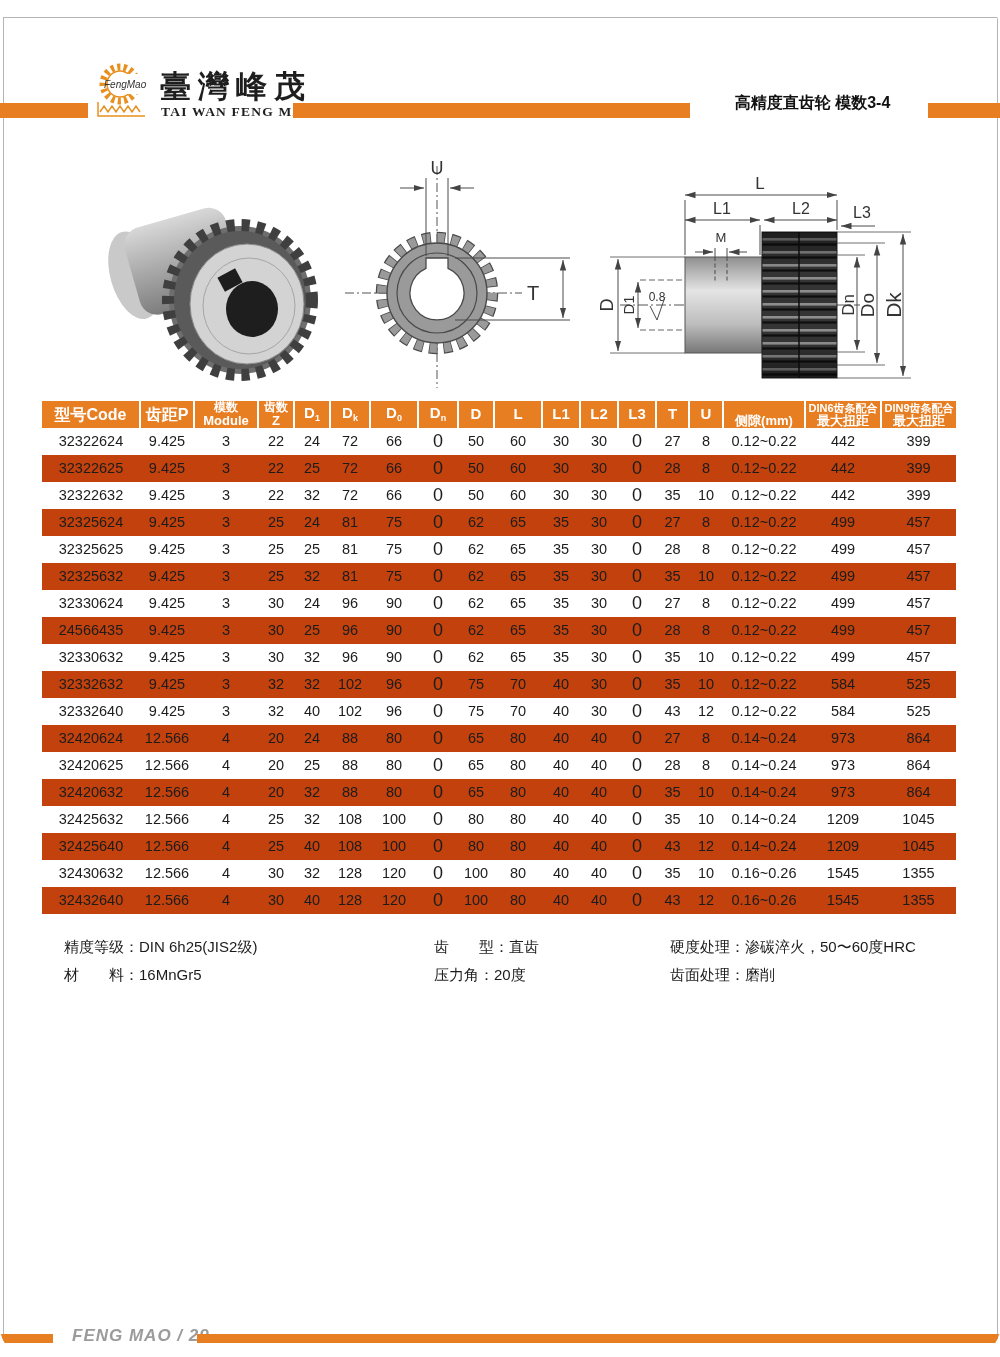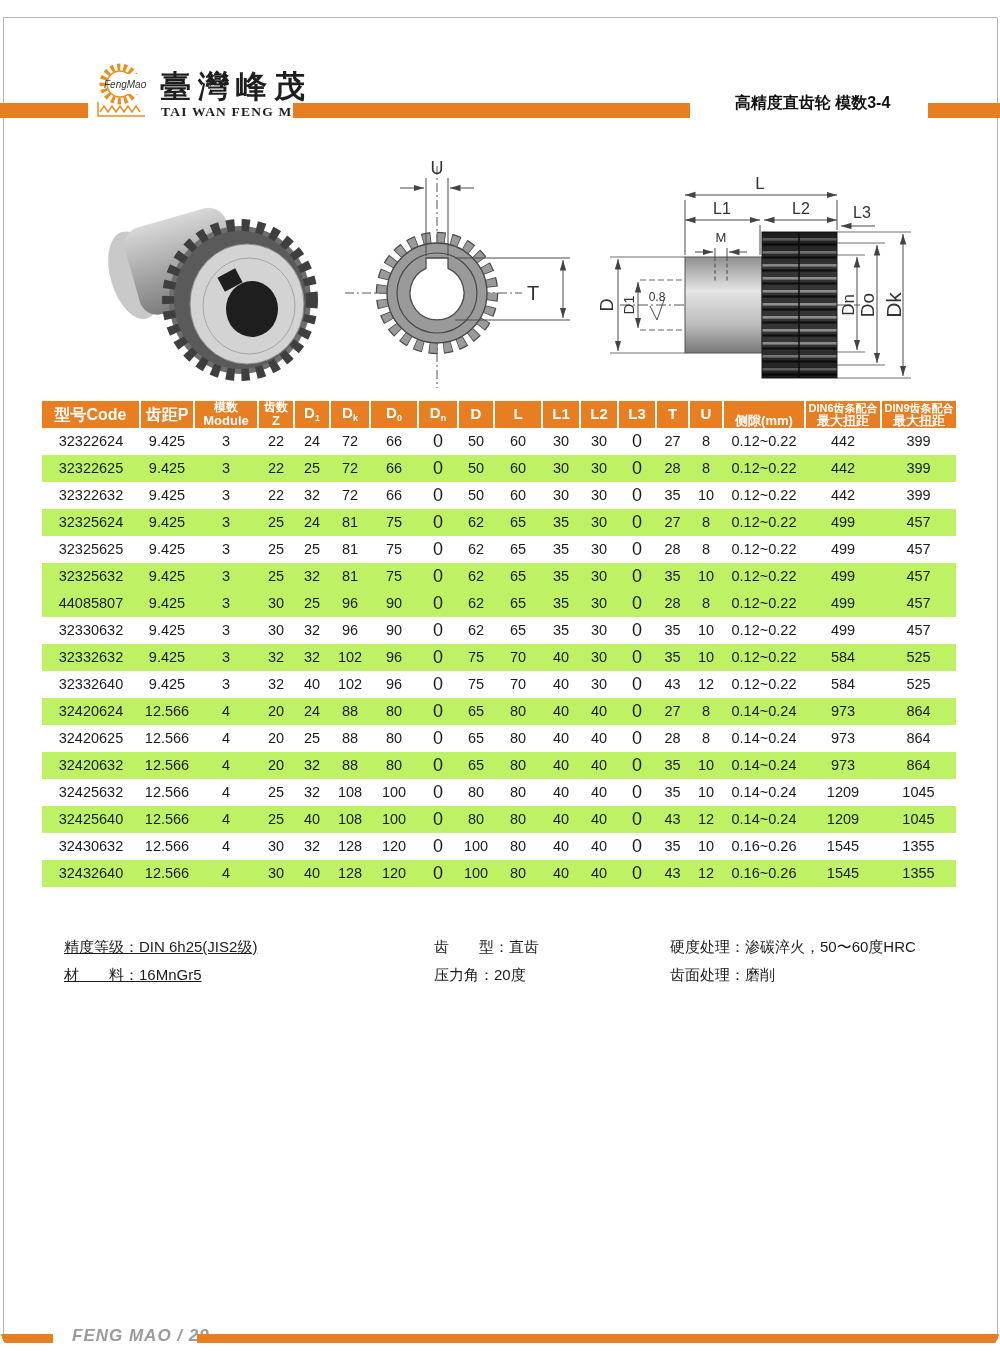--- a/index.html
+++ b/index.html
@@ -28,27 +28,27 @@
   thead th:last-child{border-right:none;}
   thead th .h1{display:block;}
   thead th .h2{display:block;font-size:13px;font-weight:bold;line-height:1.1;}
   thead th .sub{font-size:9px;vertical-align:-3px;}
   thead th:nth-child(1) .h1{font-size:16px;}
   thead th:nth-child(2) .h1{font-size:16px;}
   thead th:nth-child(3) .h1,thead th:nth-child(4) .h1{font-size:12px;}
   thead th:nth-child(16) .h1{font-size:13px;margin-top:13px;}
   thead th:nth-child(17) .h1,thead th:nth-child(18) .h1{font-size:11px;}
   tbody td{text-align:center;font-size:14.5px;color:#1c1c1c;height:27px;padding:0;line-height:27px;}
-  tbody tr.alt{background:#bef264;}
+  tbody tr.alt{background:#c2410c;}
   tbody td.zero{font-size:18px;}
 
   
   .notes{position:absolute;top:933px;left:0;width:1000px;font-size:15px;color:#1c1c1c;}
   .note-col{position:absolute;top:0;}
-  .note-col.c1{left:64px;text-decoration:underline;}
+  .note-col.c1{left:64px;}
   .note-col.c2{left:434px;}
   .note-col.c3{left:670px;}
   .note-line{line-height:28px;white-space:nowrap;}
 
   
   .fbar{position:absolute;height:9px;background:#E87E22;top:1334px;}
   .fbar.f1{left:0;width:53px;}
   .fbar.f2{left:197px;width:803px;}
   .footer-text{position:absolute;left:72px;top:1326px;font-size:17px;font-weight:bold;
                font-style:italic;color:#9b9b9b;letter-spacing:1px;white-space:nowrap;}
@@ -393,22 +393,42 @@
             <td>65</td>
             <td>35</td>
             <td>30</td>
             <td class="zero">0</td>
             <td>35</td>
             <td>10</td>
             <td>0.12~0.22</td>
             <td>499</td>
             <td>457</td>
           </tr>
-          <tr class="alt">
-            <td>44085807</td>
+          <tr>
+            <td>32330624</td>
+            <td>9.425</td>
+            <td>3</td>
+            <td>30</td>
+            <td>24</td>
+            <td>96</td>
+            <td>90</td>
+            <td class="zero">0</td>
+            <td>62</td>
+            <td>65</td>
+            <td>35</td>
+            <td>30</td>
+            <td class="zero">0</td>
+            <td>27</td>
+            <td>8</td>
+            <td>0.12~0.22</td>
+            <td>499</td>
+            <td>457</td>
+          </tr>
+          <tr class="alt">
+            <td>24566435</td>
             <td>9.425</td>
             <td>3</td>
             <td>30</td>
             <td>25</td>
             <td>96</td>
             <td>90</td>
             <td class="zero">0</td>
             <td>62</td>
             <td>65</td>
             <td>35</td>

